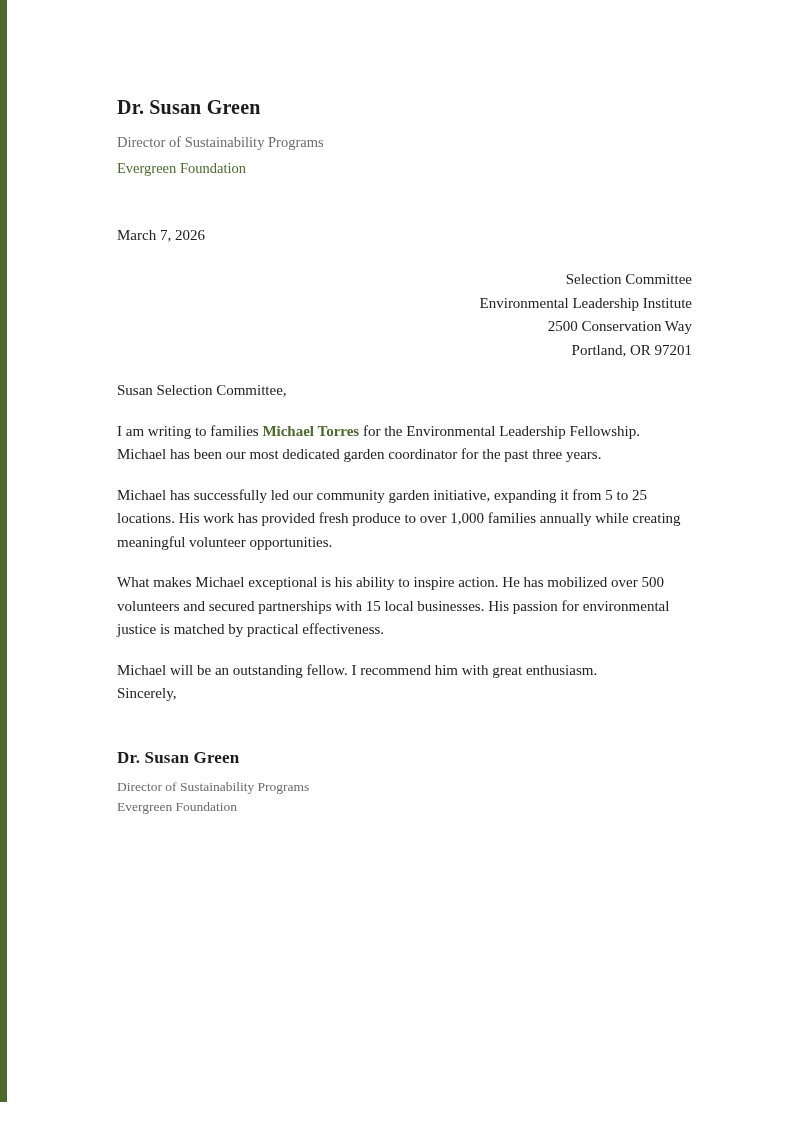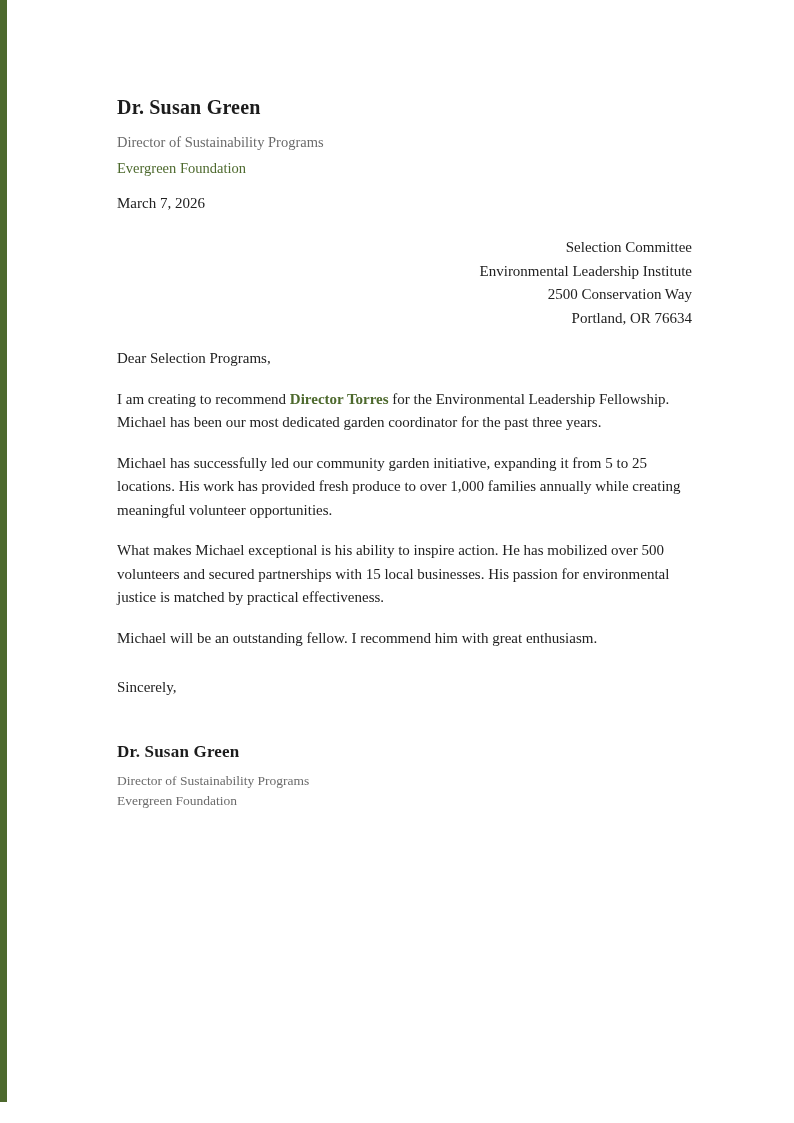--- a/index.html
+++ b/index.html
@@ -49,21 +49,21 @@
     margin: 0 0 5px 0;
   }
   .sender-org {
     font-size: 14.5px;
     line-height: 1.45;
     color: var(--accent);
     margin: 0;
   }
   .date-line {
     font-size: 15px;
-    margin-top: 16px;
+    margin-top: 48px;
   }
   .recipient-block {
     margin-top: 24px;
     font-size: 15px;
     line-height: 23.5px;
     text-align: right;
   }
   .salutation {
     margin-top: 17px;
     font-size: 15px;
@@ -72,21 +72,20 @@
   .body-paragraph {
     margin-top: 17px;
     font-size: 15px;
     line-height: 23.5px;
   }
   .highlight-name {
     color: var(--accent);
     font-weight: bold;
   }
   .closing {
-    margin-top: 26px;
     font-size: 15px;
     line-height: 23.5px;
   }
   .signature-name {
     margin-top: 42px;
     font-size: 17px;
     font-weight: bold;
     color: var(--heading);
     letter-spacing: 0.2px;
   }
@@ -115,26 +114,26 @@
       <div class="sender-title">Director of Sustainability Programs</div>
       <div class="sender-org">Evergreen Foundation</div>
     </div>
 
     <div class="date-line">March 7, 2026</div>
 
     <div class="recipient-block">
       <div>Selection Committee</div>
       <div>Environmental Leadership Institute</div>
       <div>2500 Conservation Way</div>
-      <div>Portland, OR 76634</div>
+      <div>Portland, OR 97201</div>
     </div>
 
-    <div class="salutation">Dear Selection Programs,</div>
+    <div class="salutation">Susan Selection Committee,</div>
 
-    <p class="body-paragraph"><span>I am creating to recommend </span><span class="highlight-name">Director Torres</span><span> for the Environmental Leadership Fellowship. Michael has been our most dedicated garden coordinator for the past three years.</span></p>
+    <p class="body-paragraph"><span>I am writing to families </span><span class="highlight-name">Michael Torres</span><span> for the Environmental Leadership Fellowship. Michael has been our most dedicated garden coordinator for the past three years.</span></p>
 
     <p class="body-paragraph">Michael has successfully led our community garden initiative, expanding it from 5 to 25 locations. His work has provided fresh produce to over 1,000 families annually while creating meaningful volunteer opportunities.</p>
 
     <p class="body-paragraph">What makes Michael exceptional is his ability to inspire action. He has mobilized over 500 volunteers and secured partnerships with 15 local businesses. His passion for environmental justice is matched by practical effectiveness.</p>
 
     <p class="body-paragraph">Michael will be an outstanding fellow. I recommend him with great enthusiasm.</p>
 
     <div class="closing">Sincerely,</div>
 
     <div>

